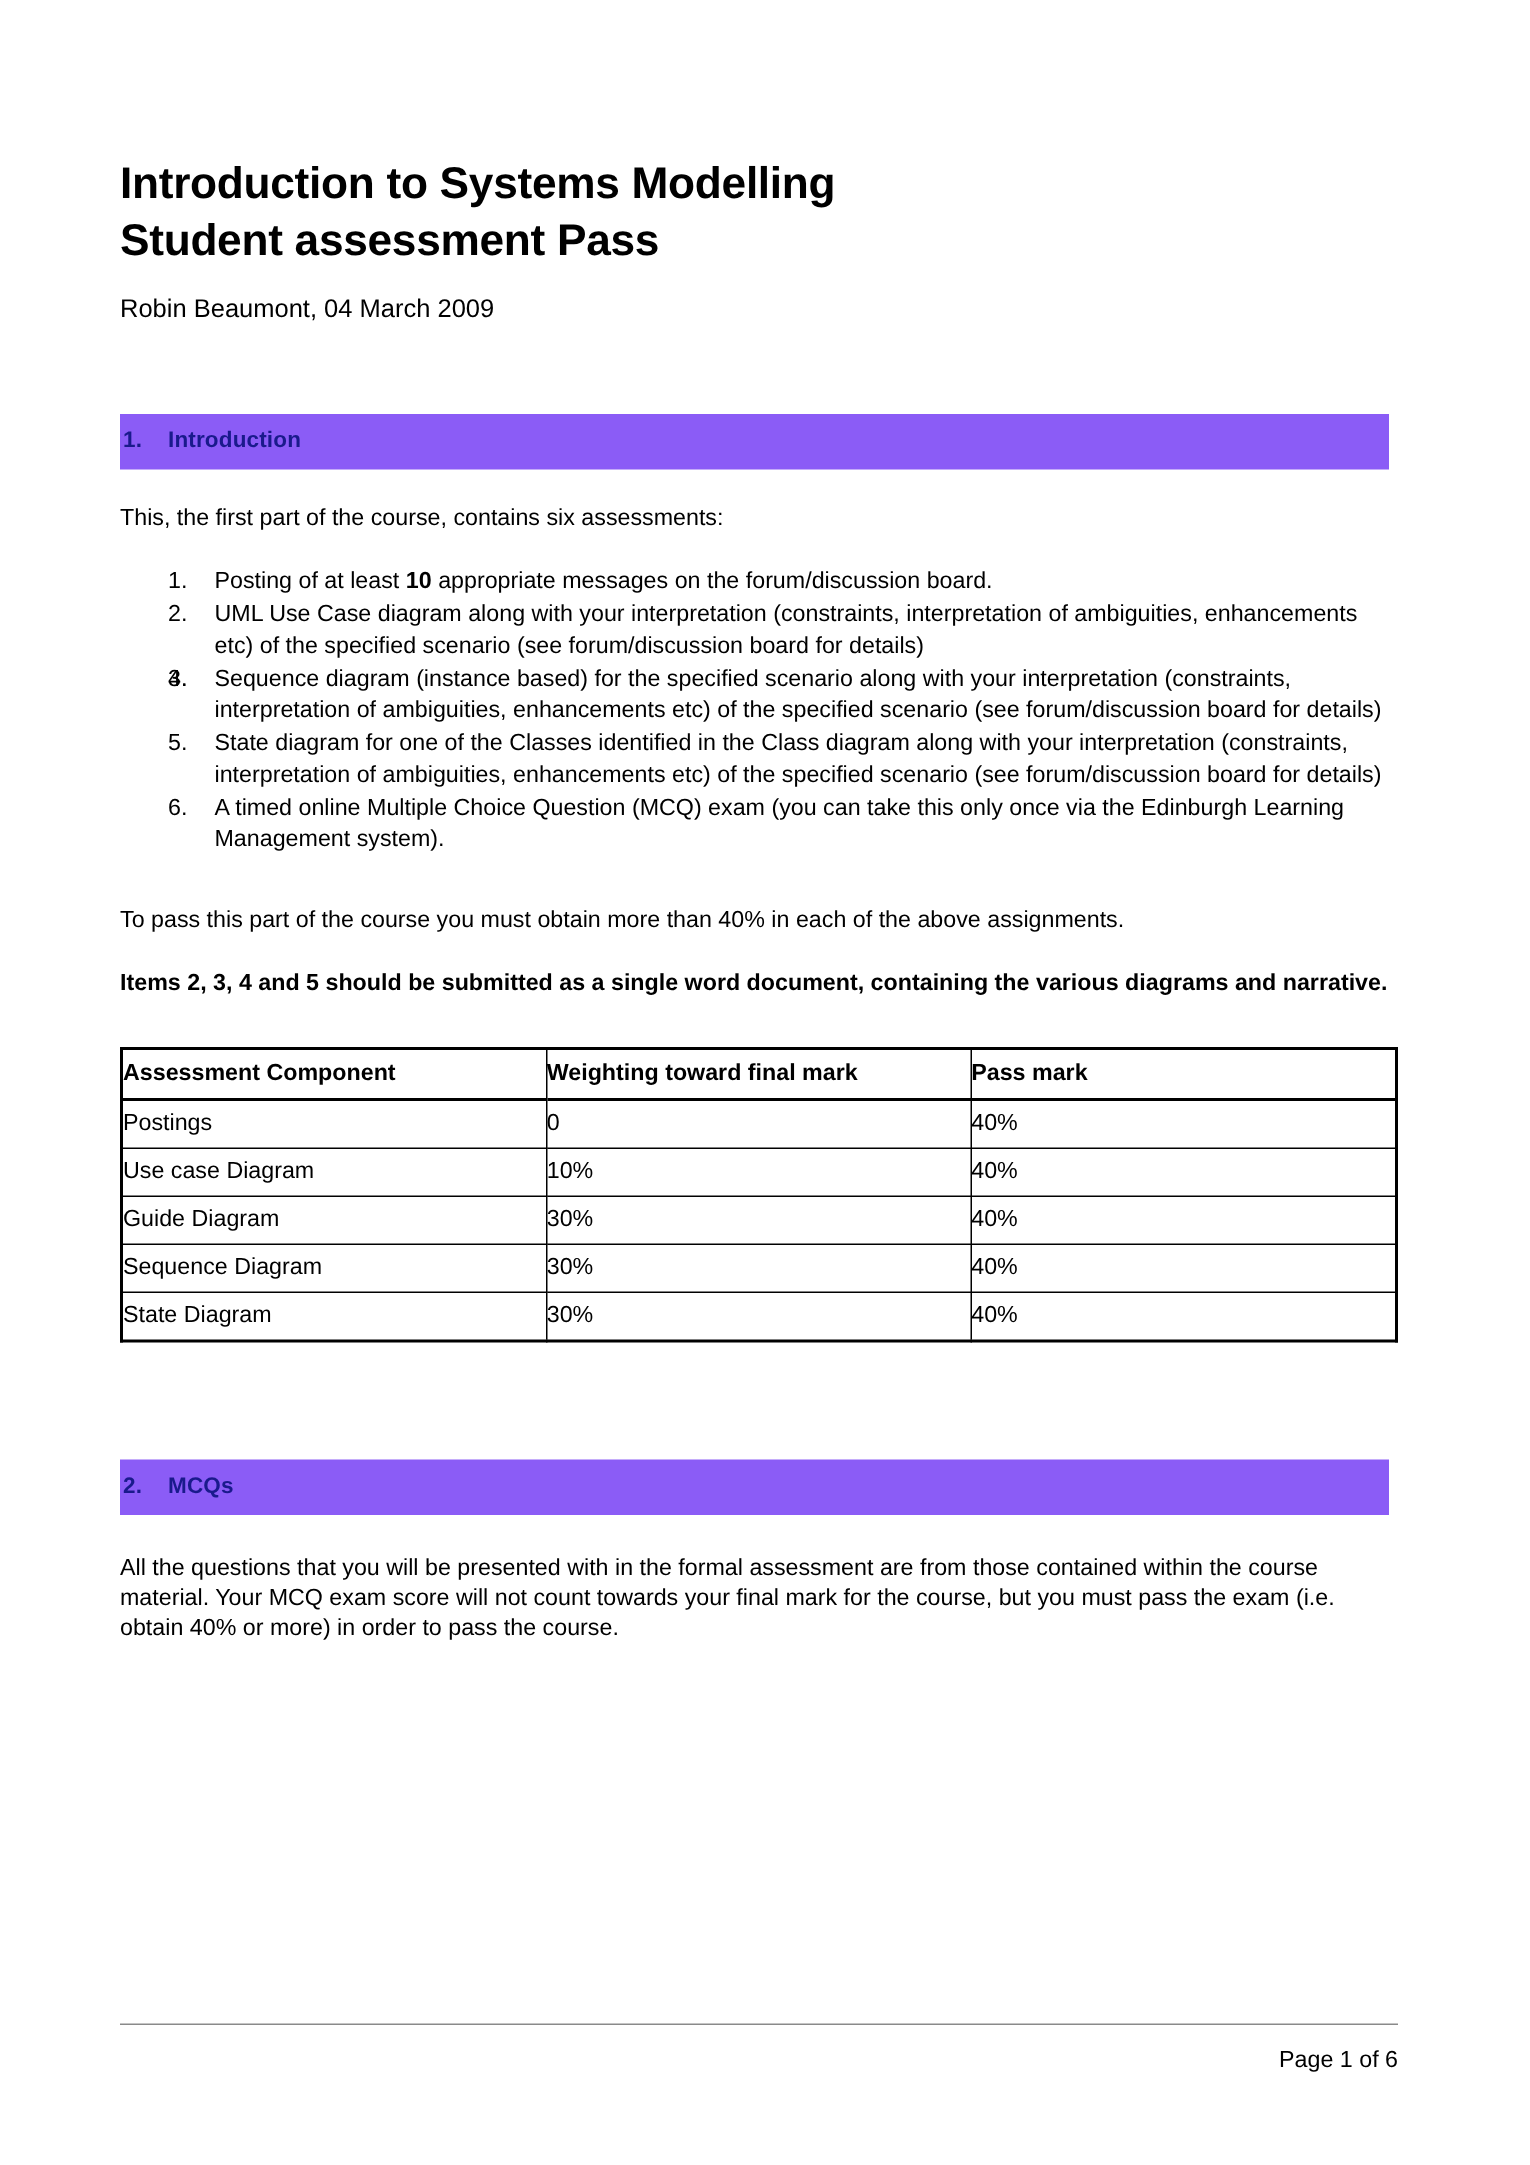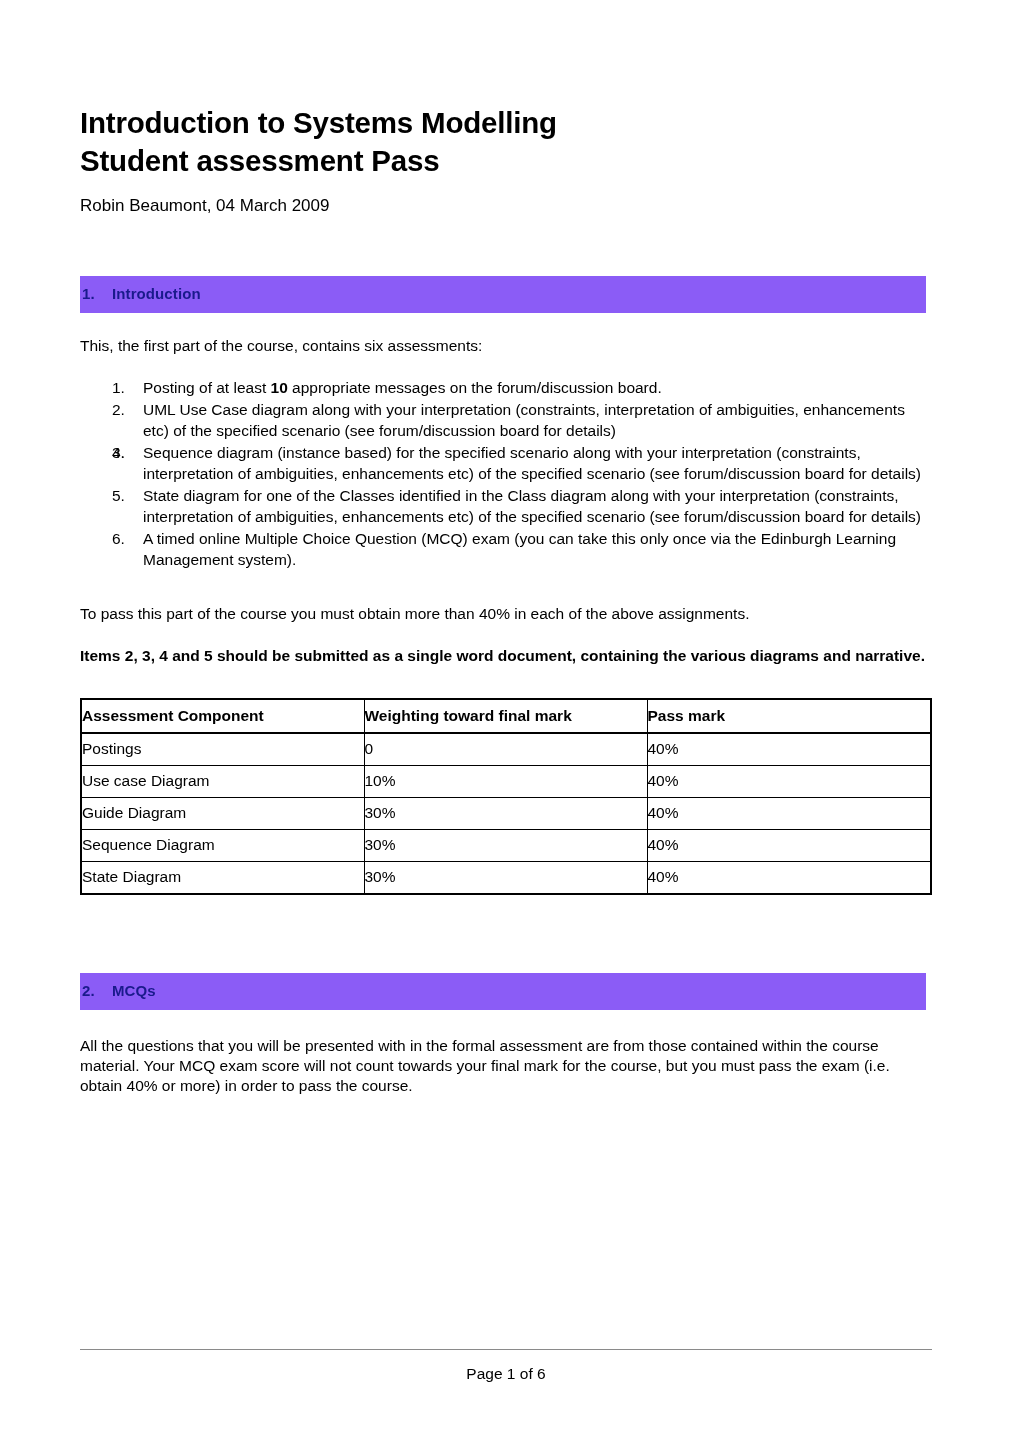--- a/index.html
+++ b/index.html
@@ -135,21 +135,21 @@
     left: 80px;
     top: 1349px;
     width: 852px;
   }
   .footer-rule {
     border-top: 1px solid #8a8a8a;
     width: 852px;
     height: 0;
   }
   .footer-text {
-    text-align: center;
+    text-align: right;
     font-size: 15.5px;
     line-height: 20px;
     padding-top: 14px;
   }
 </style>
 </head>
 <body>
 
 <div class="page">
 

